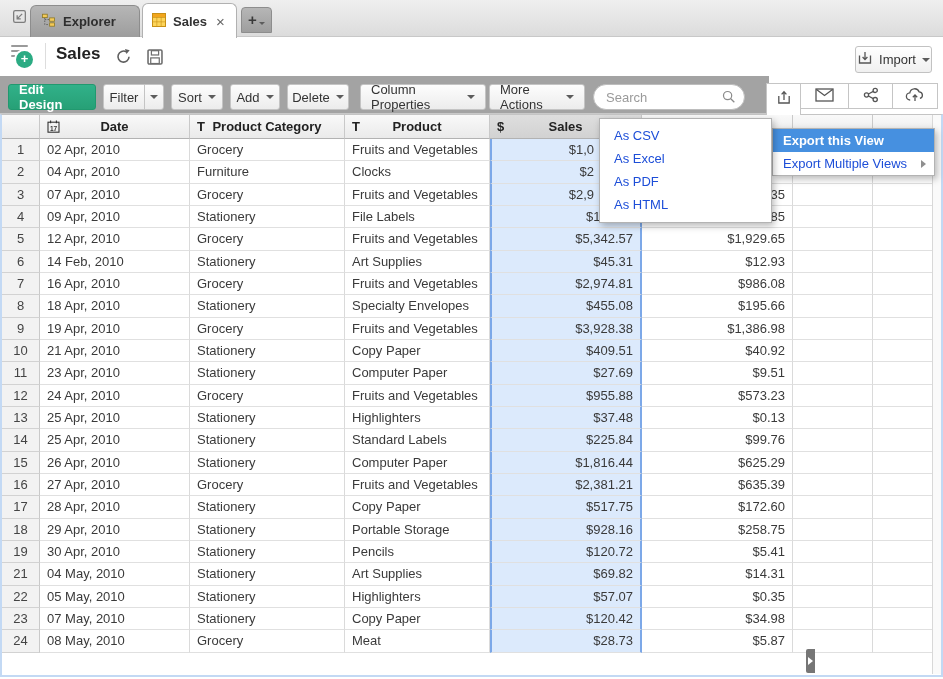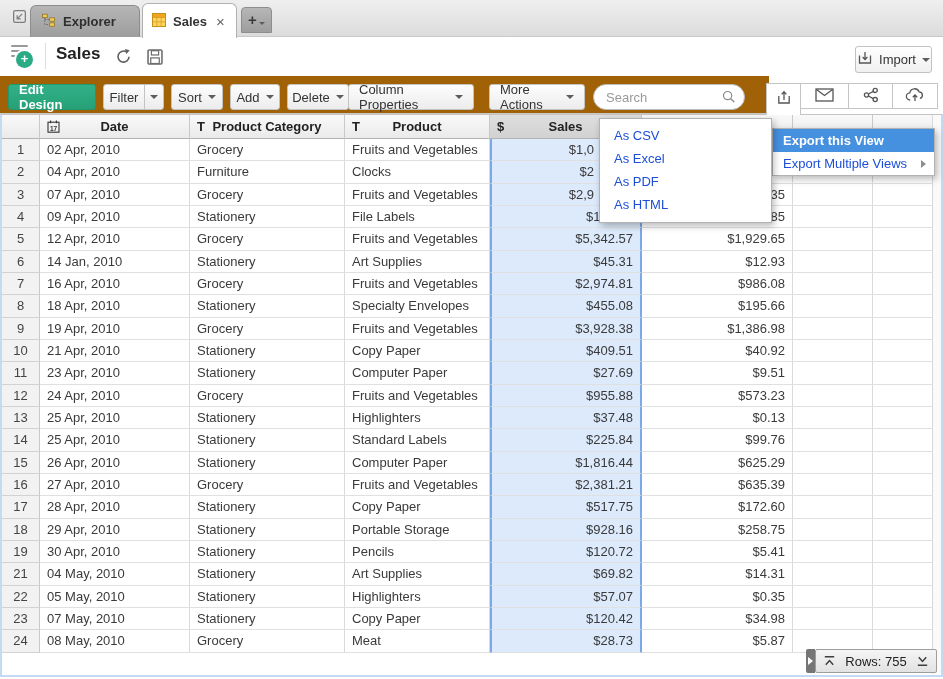--- a/index.html
+++ b/index.html
@@ -33,30 +33,30 @@
               color:#fff;font-weight:bold;font-size:13px;line-height:16px;text-align:center;box-shadow:0 0 0 2px #fff;}
   .title-divider{position:absolute;left:45px;top:6px;width:1px;height:26px;background:#ddd;}
   .view-title{position:absolute;left:56px;top:7px;font-size:17px;font-weight:bold;color:#222;}
   .icon-btn{position:absolute;top:10px;width:22px;height:22px;display:flex;align-items:center;justify-content:center;cursor:pointer;}
   .refresh-btn{left:112px;} .save-btn{left:144px;}
   .import-btn{position:absolute;left:855px;top:9px;width:77px;height:27px;box-sizing:border-box;
               border:1px solid #c2c2c2;border-radius:3px;background:linear-gradient(#fff,#f0f0f0);
               display:flex;align-items:center;justify-content:center;gap:6px;cursor:pointer;}
 
   
-  .toolbar{position:absolute;left:0;top:76px;width:769px;height:37px;background:#a16207;border-bottom:1px solid #c9c9c9;}
+  .toolbar{position:absolute;left:0;top:76px;width:769px;height:37px;background:#a3a3a3;border-bottom:1px solid #c9c9c9;}
   .tbtn{position:absolute;top:8px;height:26px;box-sizing:border-box;display:flex;align-items:center;justify-content:center;
         background:linear-gradient(#fdfdfd,#ececec);border:1px solid #c4c4c4;border-radius:3px;color:#333;cursor:pointer;gap:6px;padding:0 10px;}
   .btn-edit{left:8px;width:88px;background:linear-gradient(#31b189,#27a076);border-color:#21996f;color:#fff;font-weight:bold;}
   .btn-filter{left:103px;width:42px;border-radius:3px 0 0 3px;}
   .btn-filter-dd{left:144px;width:20px;border-radius:0 3px 3px 0;padding:0;}
   .btn-sort{left:171px;width:52px;}
   .btn-add{left:230px;width:50px;}
   .btn-delete{left:287px;width:62px;}
-  .btn-colprops{left:348px;width:126px;}
+  .btn-colprops{left:360px;width:126px;}
   .btn-moreactions{left:489px;width:96px;}
   .search-wrap{position:absolute;left:593px;top:8px;width:152px;height:26px;}
   .search-input{width:100%;height:100%;box-sizing:border-box;border:1px solid #bdbdbd;border-radius:13px;
                 padding:0 28px 0 12px;font-family:"Liberation Sans",sans-serif;font-size:13px;color:#444;outline:none;}
   .search-input::placeholder{color:#9a9a9a;}
   .search-icon{position:absolute;right:9px;top:6px;}
   .igroup-btn{position:absolute;top:7px;height:26px;box-sizing:border-box;border:1px solid #c5c5c5;background:#fff;
               display:flex;align-items:center;justify-content:center;cursor:pointer;}
   .ib-export{left:766px;width:35px;height:32px;border-bottom:none;z-index:60;}
   .ib-mail{left:800px;width:49px;}
@@ -345,21 +345,21 @@
       <td class="c-date">12 Apr, 2010</td>
       <td class="c-cat">Grocery</td>
       <td class="c-prod">Fruits and Vegetables</td>
       <td class="c-sales">$5,342.57</td>
       <td class="c-cost">$1,929.65</td>
       <td></td>
       <td></td>
     </tr>
           <tr>
       <td class="c-num">6</td>
-      <td class="c-date">14 Jan, 2010</td>
+      <td class="c-date">14 Feb, 2010</td>
       <td class="c-cat">Stationery</td>
       <td class="c-prod">Art Supplies</td>
       <td class="c-sales">$45.31</td>
       <td class="c-cost">$12.93</td>
       <td></td>
       <td></td>
     </tr>
           <tr>
       <td class="c-num">7</td>
       <td class="c-date">16 Apr, 2010</td>
@@ -547,27 +547,14 @@
   <div class="menu menu-sub">
     <div class="mi">As CSV</div>
     <div class="mi">As Excel</div>
     <div class="mi">As PDF</div>
     <div class="mi">As HTML</div>
   </div>
 
   <div class="rows-tab">
       <span class="tri"></span>
     </div>
-  <div class="rows-panel">
-    <span class="mini-btn">
-      <svg width="15" height="14" viewBox="0 0 16 15">
-          <path d="M3 3 H13 M4 11.5 L8 7 L12 11.5" fill="none" stroke="#3e3e3e" stroke-width="1.6"></path>
-        </svg>
-    </span>
-    <span class="lbl">Rows: 755</span>
-    <span class="mini-btn">
-      <svg width="15" height="14" viewBox="0 0 16 15">
-          <path d="M4 3.5 L8 8 L12 3.5 M3 12 H13" fill="none" stroke="#3e3e3e" stroke-width="1.6"></path>
-        </svg>
-    </span>
-  </div>
 
 </div>
 
 </body></html>

